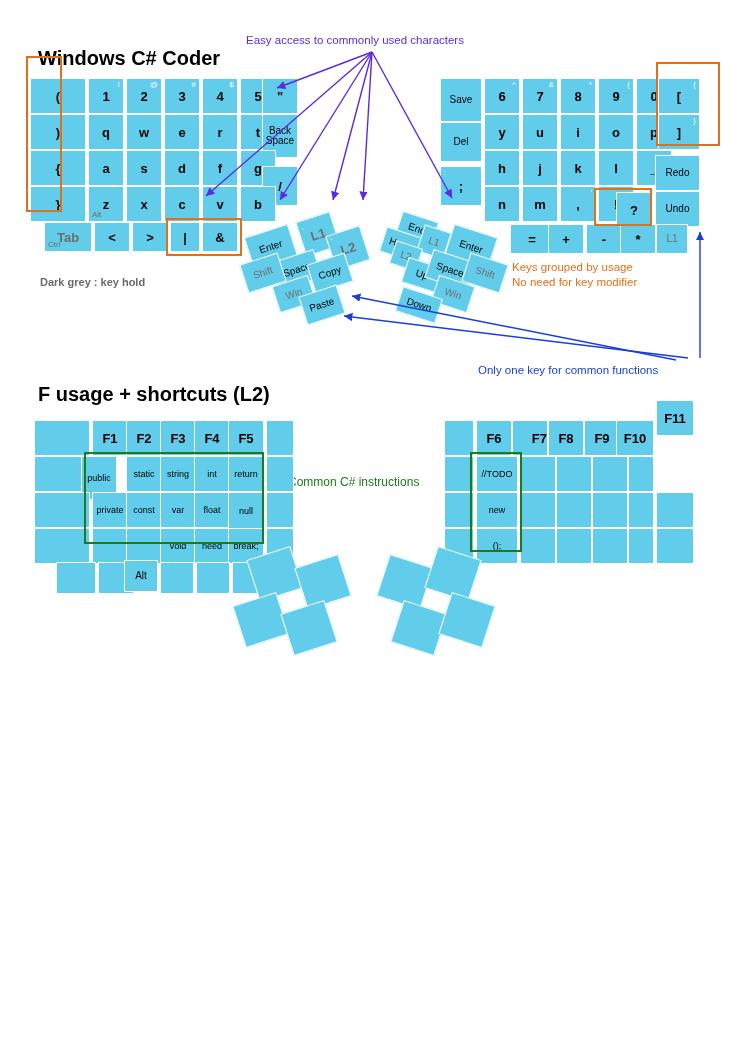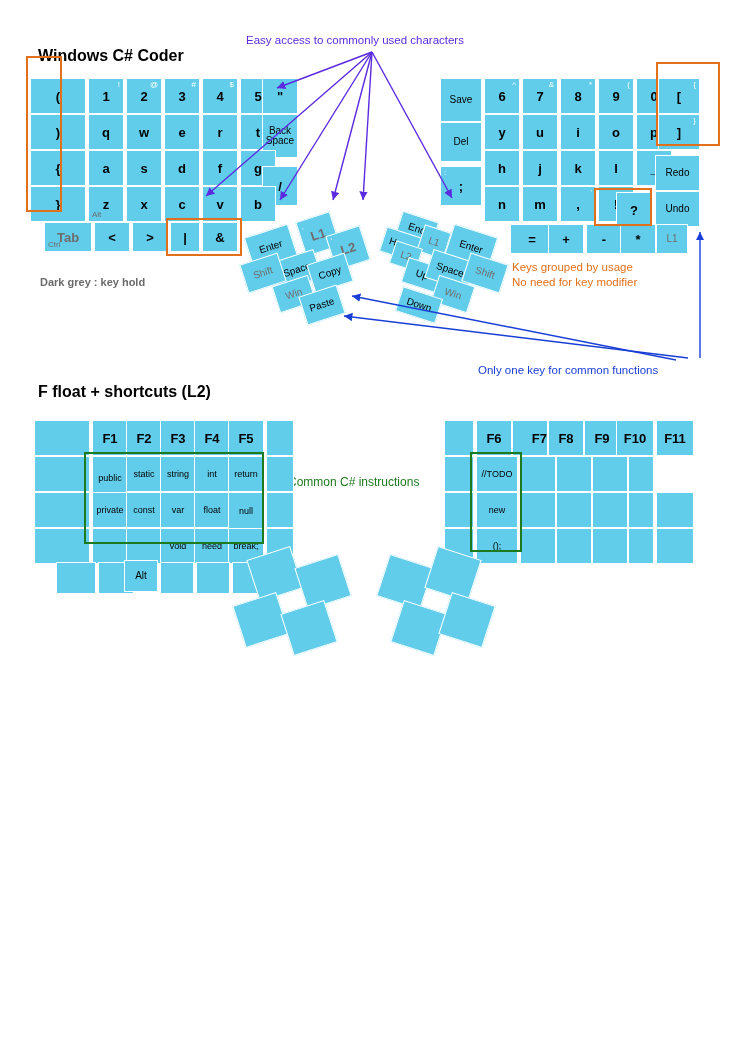--- a/index.html
+++ b/index.html
@@ -9,21 +9,21 @@
     font-family:"Liberation Sans", sans-serif;
     color:#000;
     position:relative;
     overflow:hidden;
   }
   .stage{position:absolute;left:0;top:0;width:736px;height:1041px;}
   .abs{position:absolute;}
 
   
   .title{
-    font-weight:bold;font-size:16px;color:#000;
+    font-weight:bold;font-size:20px;color:#000;
   }
   .note-purple{color:#5b2be0;font-size:11.5px;}
   .note-orange{color:#e2701a;font-size:11.5px;}
   .note-blue{color:#1a3fd6;font-size:11.5px;}
   .note-green{color:#1e7a1e;font-size:12px;}
   .note-grey{color:#6b6b6b;font-size:11px;font-weight:bold;}
 
   
   .key{
     position:absolute;
@@ -59,21 +59,21 @@
   .box-green{position:absolute;border:2px solid #1e7a1e;box-sizing:border-box;}
 
   svg.overlay{position:absolute;left:0;top:0;width:736px;height:1041px;pointer-events:none;}
 </style>
 </head>
 <body>
 
 <div class="stage">
 
   <div class="abs title" style="left:38px;top:47px;">Windows C# Coder</div>
-  <div class="abs title" style="left:38px;top:383px;">F float + shortcuts (L2)</div>
+  <div class="abs title" style="left:38px;top:383px;">F usage + shortcuts (L2)</div>
 
   <div class="abs note-purple" style="left:246px;top:34px;">Easy access to commonly used characters</div>
   <div class="abs note-orange" style="left:512px;top:261px;">Keys grouped by usage</div>
   <div class="abs note-orange" style="left:512px;top:276px;">No need for key modifier</div>
   <div class="abs note-blue" style="left:478px;top:364px;">Only one key for common functions</div>
   <div class="abs note-green" style="left:288px;top:475px;">Common C# instructions</div>
   <div class="abs note-grey" style="left:40px;top:276px;">Dark grey : key hold</div>
 
   <div id="keys-root">
       <div class="key" style="left: 30px; top: 78px; width: 56px; height: 36px;">
@@ -352,21 +352,21 @@
         <span class="main">F3</span>
       </div>
       <div class="key" style="left: 194px; top: 420px; width: 36px; height: 36px;">
         <span class="main">F4</span>
       </div>
       <div class="key" style="left: 228px; top: 420px; width: 36px; height: 36px;">
         <span class="main">F5</span>
       </div>
       <div class="key" style="left: 266px; top: 420px; width: 28px; height: 36px;"></div>
       <div class="key" style="left: 34px; top: 456px; width: 56px; height: 36px;"></div>
-      <div class="key" style="left: 92px; top: 456px; width: 36px; height: 44px;">
+      <div class="key" style="left: 81px; top: 456px; width: 36px; height: 44px;">
         <span class="main xs">public</span>
       </div>
       <div class="key" style="left: 126px; top: 456px; width: 36px; height: 36px;">
         <span class="main xs">static</span>
       </div>
       <div class="key" style="left: 160px; top: 456px; width: 36px; height: 36px; justify-content: center;">
         <span class="main xs">string</span>
       </div>
       <div class="key" style="left: 194px; top: 456px; width: 36px; height: 36px;">
         <span class="main xs">int</span>
@@ -422,21 +422,21 @@
       </div>
       <div class="key" style="left: 548px; top: 420px; width: 36px; height: 36px;">
         <span class="main">F8</span>
       </div>
       <div class="key" style="left: 584px; top: 420px; width: 36px; height: 36px;">
         <span class="main">F9</span>
       </div>
       <div class="key" style="left: 616px; top: 420px; width: 38px; height: 36px;">
         <span class="main">F10</span>
       </div>
-      <div class="key" style="left: 656px; top: 420px; width: 38px; height: 36px;">
+      <div class="key" style="left: 656px; top: 400px; width: 38px; height: 36px;">
         <span class="main">F11</span>
       </div>
       <div class="key" style="left: 444px; top: 456px; width: 30px; height: 36px;"></div>
       <div class="key" style="left: 476px; top: 456px; width: 42px; height: 36px;">
         <span class="main xs">//TODO</span>
       </div>
       <div class="key" style="left: 520px; top: 456px; width: 36px; height: 36px;"></div>
       <div class="key" style="left: 556px; top: 456px; width: 36px; height: 36px;"></div>
       <div class="key" style="left: 592px; top: 456px; width: 36px; height: 36px;"></div>
       <div class="key" style="left: 628px; top: 456px; width: 26px; height: 36px;"></div>

